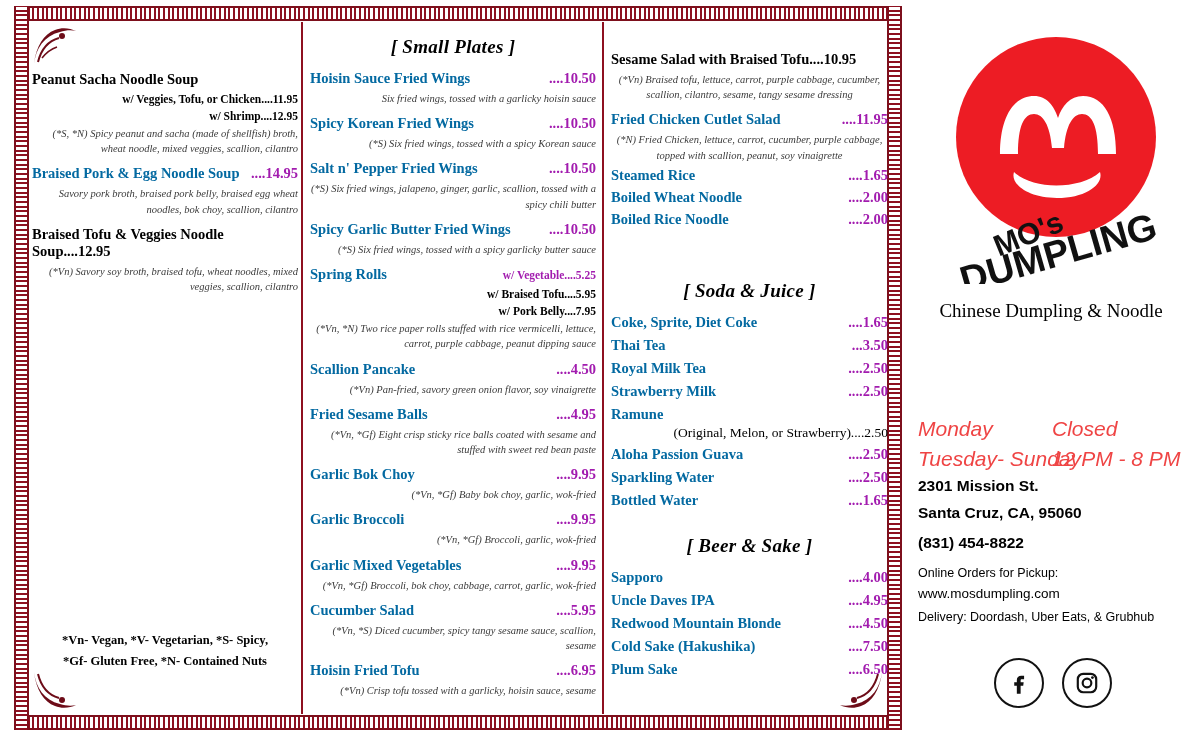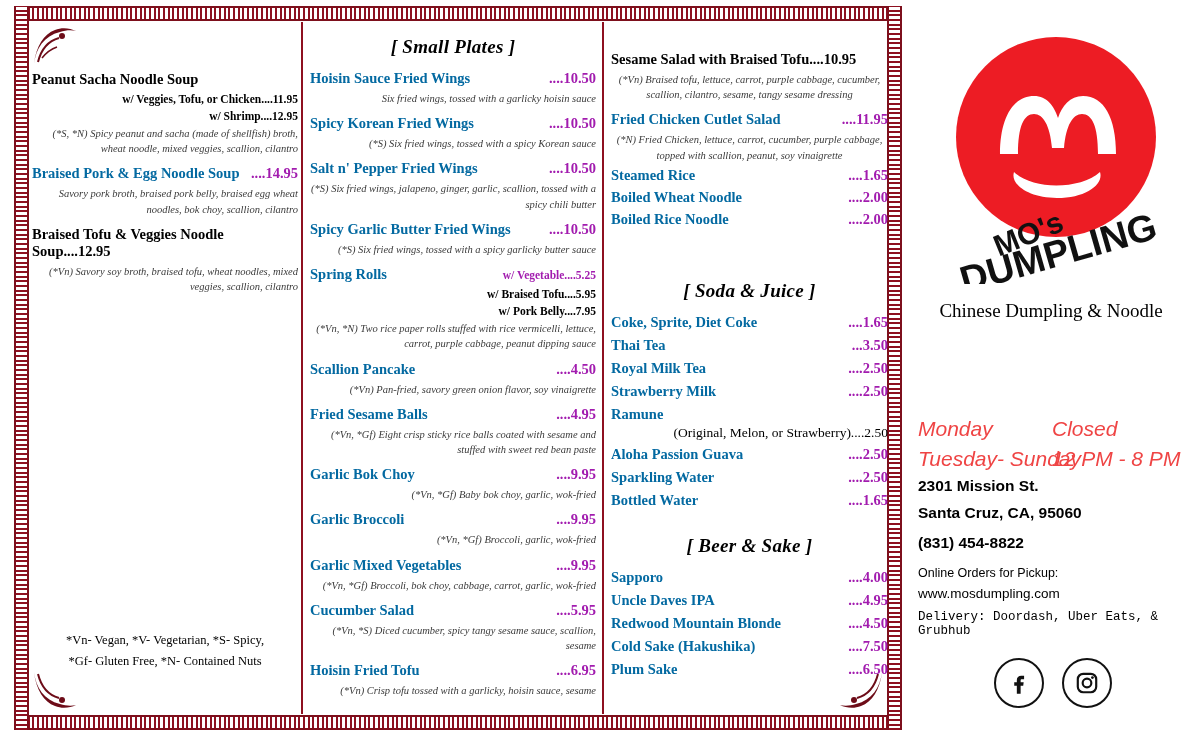--- a/index.html
+++ b/index.html
@@ -156,20 +156,21 @@
   }
   .legend {
     position: absolute;
     left: 18px;
     bottom: 58px;
     width: 266px;
     text-align: center;
     font-size: 12.5px;
     color: #000;
     line-height: 1.7;
+    font-weight: bold;
   }
 
   
   #brand-panel {
     position: absolute;
     left: 902px; top: 0;
     width: 298px; height: 735px;
     background: #ffffff;
   }
   #logo-wrap {
@@ -211,21 +212,21 @@
 
   .smalltxt {
     position: absolute;
     left: 16px;
     font-family: "Liberation Sans", sans-serif;
     font-size: 12.5px;
     color: #000;
   }
   #online-label { top: 566px; }
   #website { top: 586px; font-weight: normal; font-size: 13.5px; }
-  #delivery { top: 610px; font-family: Liberation Mono, monospace; }
+  #delivery { top: 610px; }
 
   #socials {
     position: absolute;
     left: 92px; top: 658px;
     display: flex;
     gap: 18px;
   }
   .social-badge {
     width: 50px; height: 50px;
     border: 2px solid #111;

